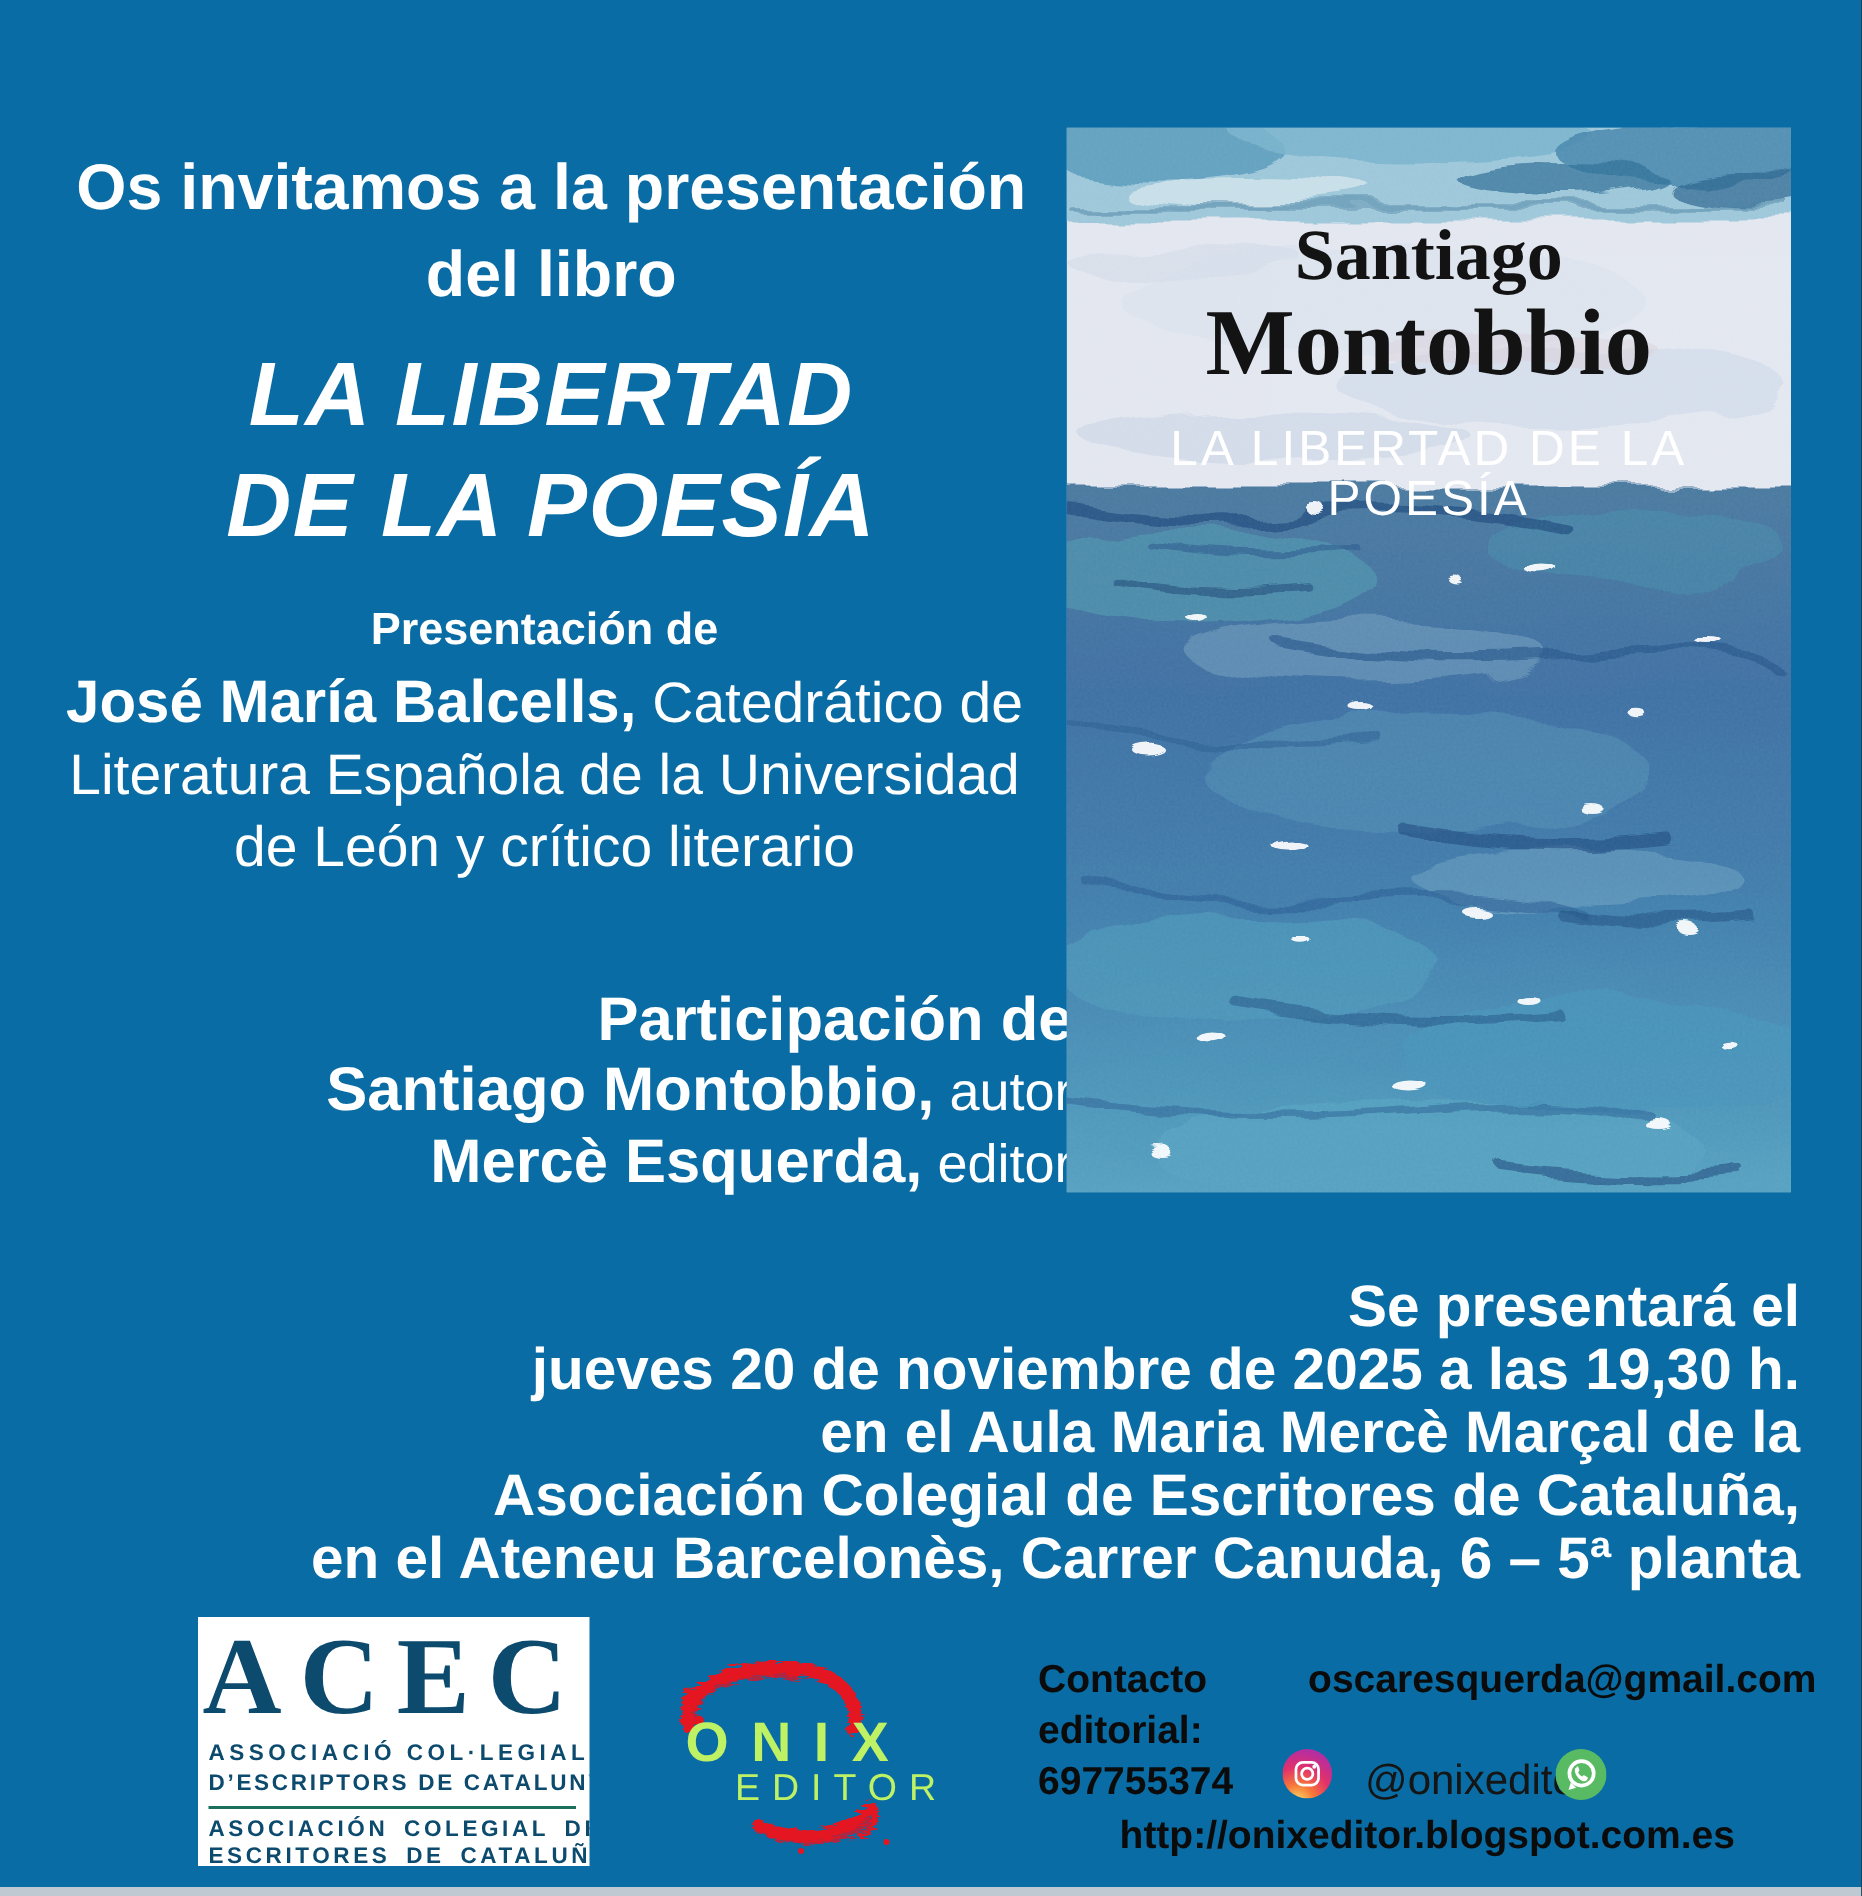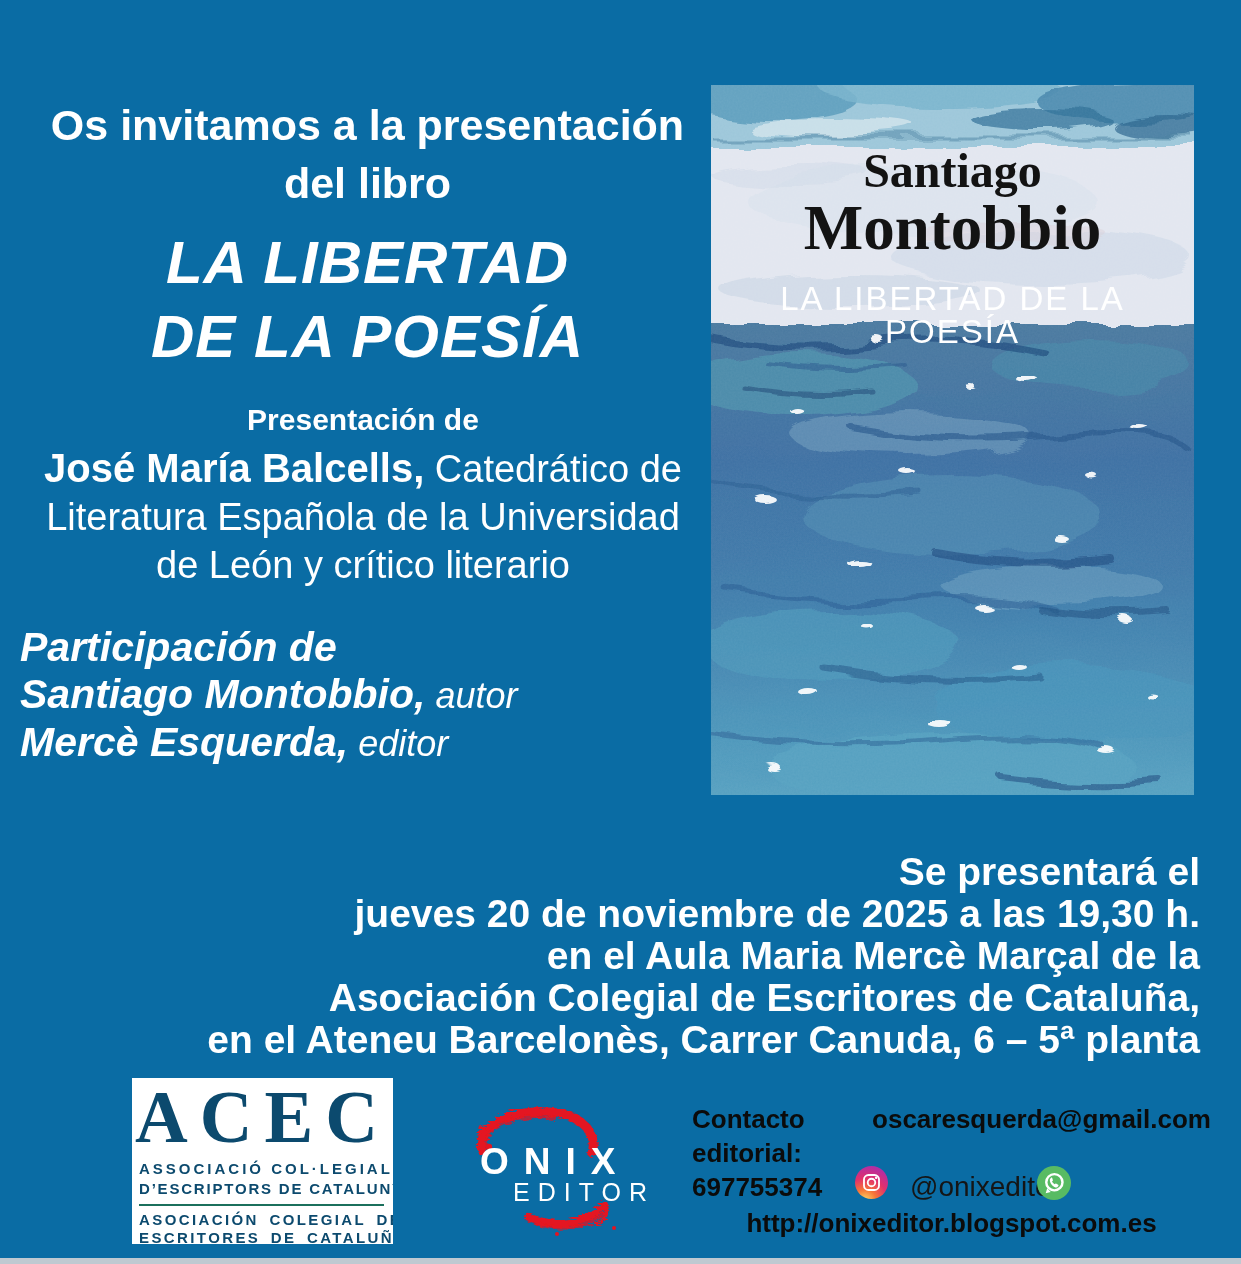--- a/index.html
+++ b/index.html
@@ -10,22 +10,22 @@
   }
   
   .intro{position:absolute;left:20px;top:96px;width:695px;text-align:center;
          font-size:43px;font-weight:700;line-height:58px;}
   .book-title{position:absolute;left:20px;top:226px;width:695px;text-align:center;
          font-size:60px;font-weight:700;font-style:italic;line-height:74px;letter-spacing:1px;}
   .presenters{position:absolute;left:8px;top:396px;width:710px;text-align:center;
          font-size:38px;line-height:48px;}
   .presenters .heading{font-size:30px;font-weight:700;}
   .presenters .name{font-size:40px;font-weight:700;}
-  .participants{position:absolute;left:20px;top:624px;width:695px;text-align:left;
-         font-size:36px;line-height:47px;font-style:italic;}
+  .participants{position:absolute;left:20px;top:656px;width:695px;text-align:right;
+         font-size:36px;line-height:47px;}
   .participants .heading{font-size:41px;font-weight:700;}
   .participants .name{font-size:41px;font-weight:700;}
   .event{position:absolute;left:0;top:851px;width:1200px;text-align:right;
          font-size:39px;font-weight:700;line-height:41px;}
   .event div{margin-bottom:1px;}
   
   .cover{position:absolute;left:711px;top:85px;width:483px;height:710px;overflow:hidden;}
   .cover svg.art{position:absolute;left:0;top:0;width:100%;height:100%;}
   .cover-text{position:absolute;width:100%;text-align:center;color:#131313;
          font-family:"Liberation Serif","DejaVu Serif",serif;font-weight:700;line-height:1;}
@@ -40,21 +40,21 @@
   .acec-acronym{position:absolute;top:5px;left:0;width:100%;text-align:center;
         font-family:"Liberation Serif","DejaVu Serif",serif;font-weight:700;
         font-size:73px;letter-spacing:12px;line-height:70px;}
   .acec-line{position:absolute;left:7px;font-size:15px;font-weight:700;white-space:nowrap;}
   .acec-cat1{top:82px;letter-spacing:3px;}
   .acec-cat2{top:102px;letter-spacing:1.8px;}
   .acec-divider{position:absolute;left:7px;right:9px;top:126px;border-top:2px solid #1b705c;}
   .acec-esp1{top:133px;letter-spacing:2.4px;word-spacing:4px;}
   .acec-esp2{top:151px;letter-spacing:2.4px;word-spacing:4px;}
   
-  .onix{position:absolute;left:456px;top:1095px;width:215px;height:150px;color:#ffffff;}
+  .onix{position:absolute;left:433px;top:1095px;width:215px;height:150px;color:#bef264;}
   .onix svg{position:absolute;left:0;top:0;width:100%;height:100%;}
   .onix-name{position:absolute;left:24px;top:48px;font-size:37px;font-weight:600;
         letter-spacing:15px;line-height:1;}
   .onix-sub{position:absolute;left:57px;top:85px;font-size:25px;font-weight:500;
         letter-spacing:8px;line-height:1;}
   
   .contact{position:absolute;left:692px;top:1102px;width:519px;color:#0b0b0b;}
   .contact-row1{display:flex;justify-content:space-between;font-size:26px;font-weight:700;
         line-height:34px;}
   .contact-row2{text-align:center;font-size:26px;font-weight:700;line-height:34px;margin-top:2px;}

